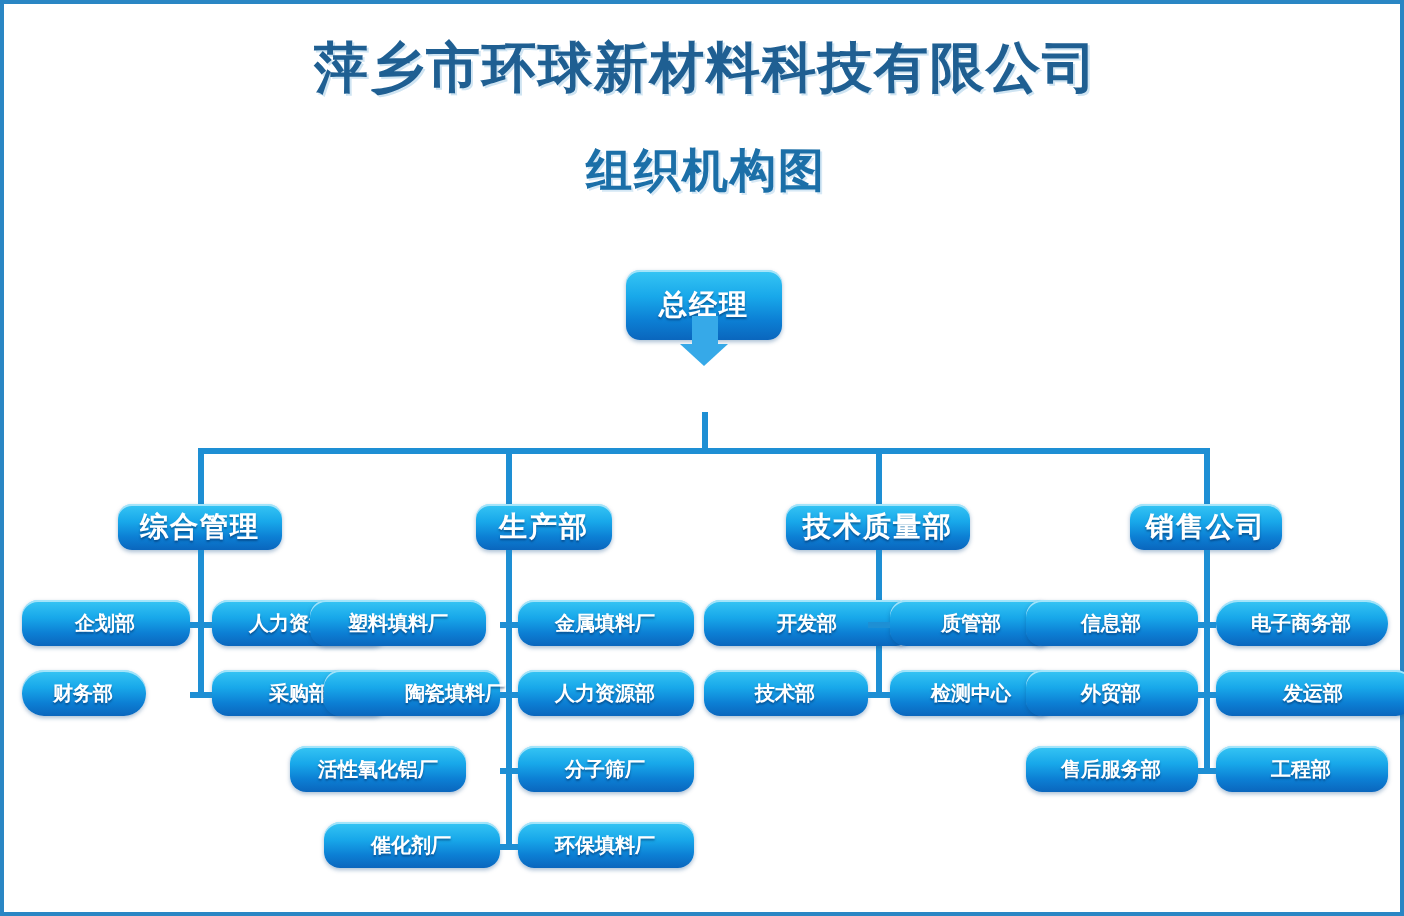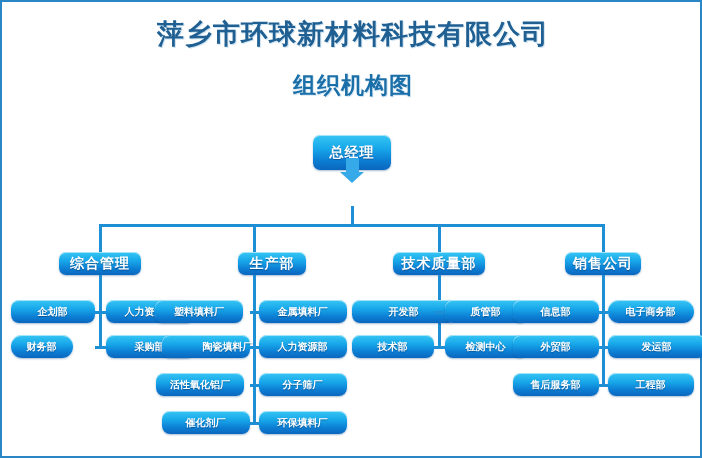--- a/index.html
+++ b/index.html
@@ -111,21 +111,21 @@
       <div class="conn h" style="left: 92.5px; top: 344px; width: 11px; height: 3px;"></div>
       <div class="conn v" style="left: 250.5px; top: 222px; width: 3px; height: 28px;"></div>
       <div class="node lvl1" style="left: 218px; top: 250px; width: 68px; margin-left: 18px;">生产部</div>
       <div class="conn v" style="left: 250.5px; top: 273px; width: 3px; height: 148px;"></div>
       <div class="node leaf" style="left: 153px; top: 298px; width: 88px;">塑料填料厂</div>
       <div class="node leaf" style="left: 256.5px; top: 298px; width: 88px;">金属填料厂</div>
       <div class="conn h" style="left: 247.5px; top: 309px; width: 9px; height: 3px;"></div>
       <div class="node leaf" style="left: 159.5px; top: 333px; width: 88px; padding-left: 44px;">陶瓷填料厂</div>
       <div class="node leaf" style="left: 256.5px; top: 333px; width: 88px;">人力资源部</div>
       <div class="conn h" style="left: 247.5px; top: 344px; width: 9px; height: 3px;"></div>
-      <div class="node leaf" style="left: 154px; top: 371px; width: 88px; text-align: right;">活性氧化铝厂</div>
+      <div class="node leaf" style="left: 143px; top: 371px; width: 88px; text-align: right;">活性氧化铝厂</div>
       <div class="node leaf" style="left: 256.5px; top: 371px; width: 88px;">分子筛厂</div>
       <div class="conn h" style="left: 247.5px; top: 382px; width: 9px; height: 3px;"></div>
       <div class="node leaf" style="left: 159.5px; top: 409px; width: 88px;">催化剂厂</div>
       <div class="node leaf" style="left: 256.5px; top: 409px; width: 88px;">环保填料厂</div>
       <div class="conn h" style="left: 247.5px; top: 420px; width: 9px; height: 3px;"></div>
       <div class="conn v" style="left: 435.5px; top: 222px; width: 3px; height: 28px;"></div>
       <div class="node lvl1" style="left: 391px; top: 250px; width: 92px;">技术质量部</div>
       <div class="conn v" style="left: 435.5px; top: 273px; width: 3px; height: 72px;"></div>
       <div class="node leaf" style="left: 349.5px; top: 298px; width: 104px;">开发部</div>
       <div class="node leaf" style="left: 442.5px; top: 298px; width: 82px;">质管部</div>

